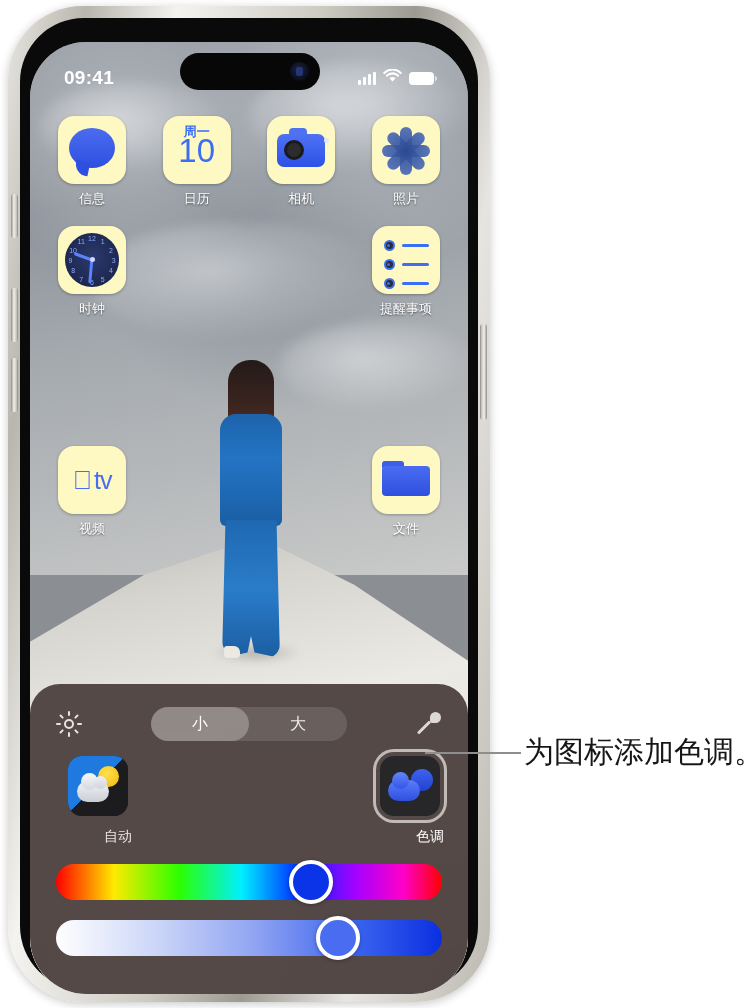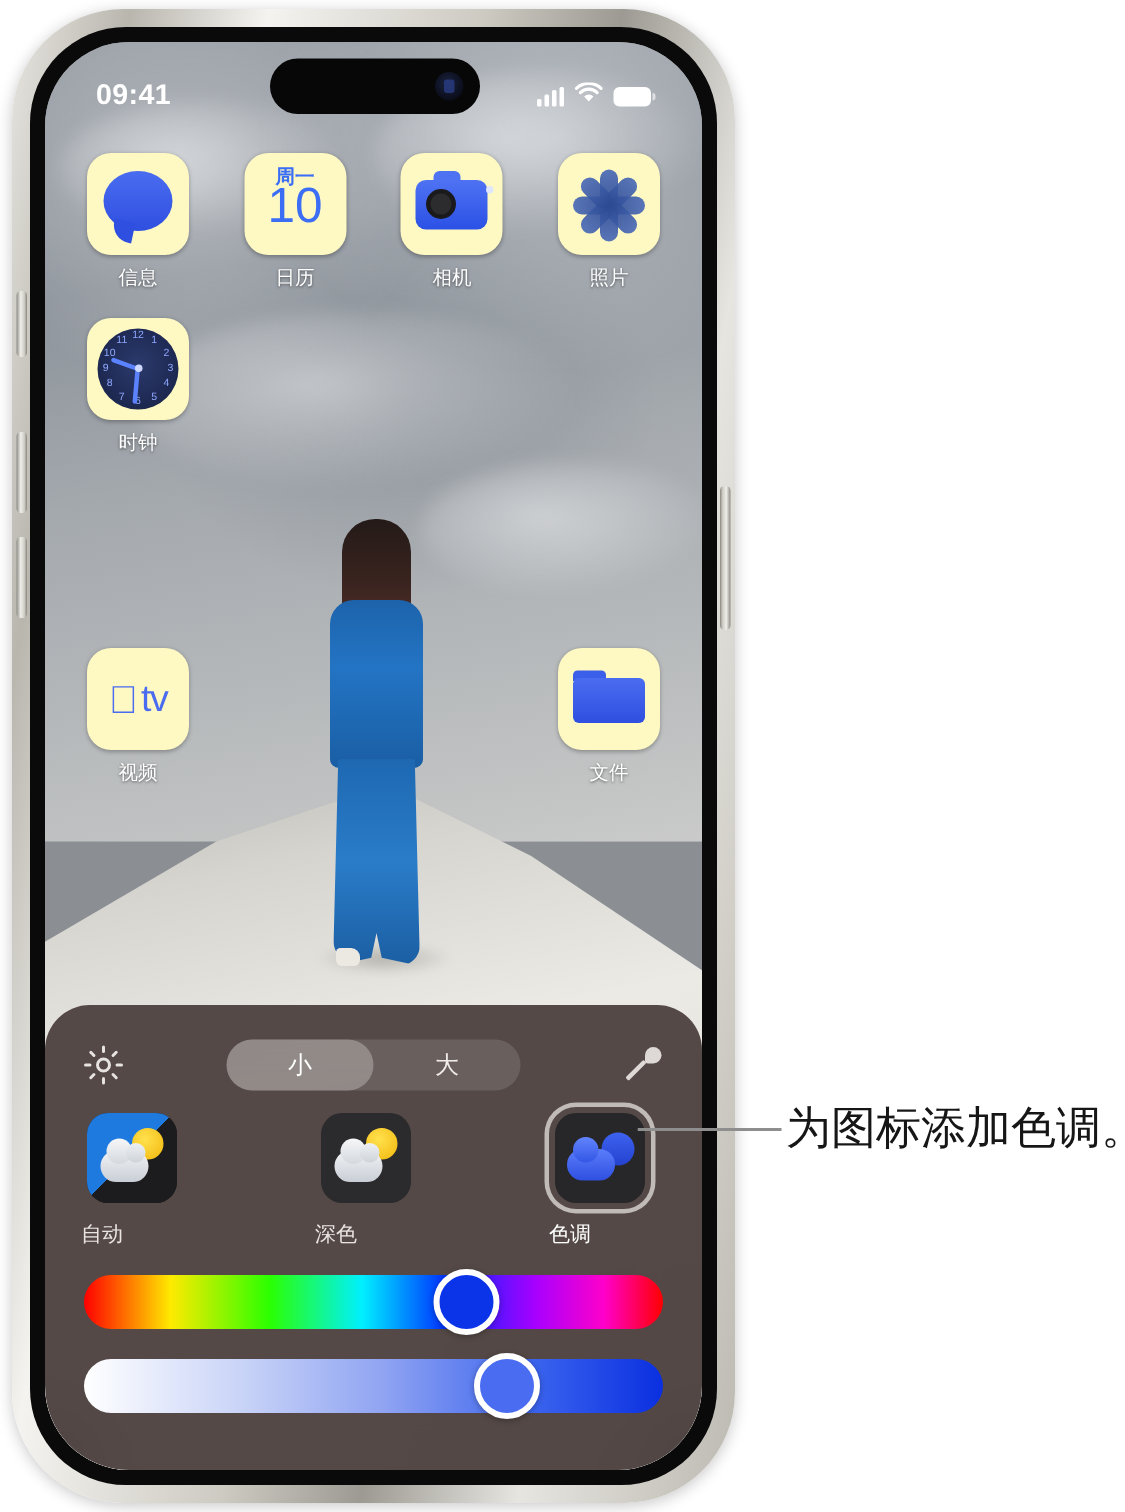--- a/index.html
+++ b/index.html
@@ -19,21 +19,21 @@
     background: linear-gradient(100deg,#e8e6e1 0%,#b9b6ae 12%,#f4f3ef 26%,#cdcac2 48%,#9d9a93 62%,#e7e5e0 78%,#bcb9b1 100%);
     box-shadow: 0 2px 10px rgba(0,0,0,.22);
   }
   .phone-band {
     position: absolute; left: 12px; top: 12px;
     width: 458px; height: 972px;
     border-radius: 64px;
     background: #0a0a0a;
   }
   .screen {
-    position: absolute; left: 22px; top: 22px;
+    position: absolute; left: 22px; top: 36px;
     width: 438px; height: 952px;
     border-radius: 56px;
     overflow: hidden;
     background: #8b8f94;
   }
 
   
   .btn-side { position: absolute; border-radius: 3px; }
   .btn-left {
     left: 3px;
@@ -268,21 +268,21 @@
   }
   .ico-dropper .stem {
     position:absolute; left:2px; bottom:2px; width:17px;height:3px;background:#ded9d6;
     transform: rotate(-45deg); transform-origin: 0 50%; border-radius:1px;
   }
 
   .appearance-row {
     display: flex; justify-content: space-between;
     padding: 8px 24px 0 24px;
   }
-  .ap-cell { width: 78px; display:flex; flex-direction:column; align-items:flex-start; }
+  .ap-cell { width: 78px; display:flex; flex-direction:column; align-items:flex-end; }
   .ap-tile-wrap { width: 68px; height: 68px; border-radius: 18px; display:flex;align-items:center;justify-content:center; }
   .ap-tile-wrap.selected { box-shadow: 0 0 0 3px rgba(230,225,222,.75); }
   .ap-tile { width: 60px; height: 60px; border-radius: 14px; position: relative; overflow:hidden; }
   .ap-label { margin-top: 8px; font-size: 14px; color: #e9e4e1; }
   .ap-tile-wrap.selected + .ap-label { color: #ffffff; }
   
   .wx-cloud {
     position:absolute; left:9px; bottom:14px; width:32px;height:21px;border-radius:11px;
     background: linear-gradient(180deg,#f2f3f5,#c9ced6);
   }
@@ -453,20 +453,39 @@
                 </span>
                 <span class="hand h1"></span>
                   <span class="hand h2"></span>
                   <span class="pin"></span>
               </span>
             </div>
             <div class="app-label">时钟</div>
           </div>
           <div class="app-cell empty"></div>
           <div class="app-cell empty"></div>
+          <div class="app-cell">
+            <div class="app-icon">
+              <span class="g-reminders">
+                <span class="g-rem-row">
+                    <span class="g-rem-dot"></span>
+                    <span class="g-rem-line"></span>
+                  </span>
+                <span class="g-rem-row">
+                    <span class="g-rem-dot"></span>
+                    <span class="g-rem-line"></span>
+                  </span>
+                <span class="g-rem-row">
+                    <span class="g-rem-dot"></span>
+                    <span class="g-rem-line"></span>
+                  </span>
+              </span>
+            </div>
+            <div class="app-label">提醒事项</div>
+          </div>
         </div>
 
         <div class="app-row">
           <div class="app-cell empty"></div>
           <div class="app-cell empty"></div>
         </div>
 
 
         <div class="app-row">
           <div class="app-cell">
@@ -520,29 +539,20 @@
           <div class="ap-cell">
             <div class="ap-tile-wrap">
               <div class="ap-tile ap-auto">
                 <span class="wx-sun"></span>
                   <span class="wx-cloud"></span>
               </div>
             </div>
             <div class="ap-label">自动</div>
           </div>
 
-          <div class="ap-cell">
-            <div class="ap-tile-wrap">
-              <div class="ap-tile ap-dark">
-                <span class="wx-sun"></span>
-                  <span class="wx-cloud"></span>
-              </div>
-            </div>
-            <div class="ap-label">深色</div>
-          </div>
 
 
           <div class="ap-cell">
             <div class="ap-tile-wrap selected">
               <div class="ap-tile ap-tint">
                 <span class="wx-tint-c2"></span>
                   <span class="wx-tint-c1"></span>
               </div>
             </div>
             <div class="ap-label">色调</div>

